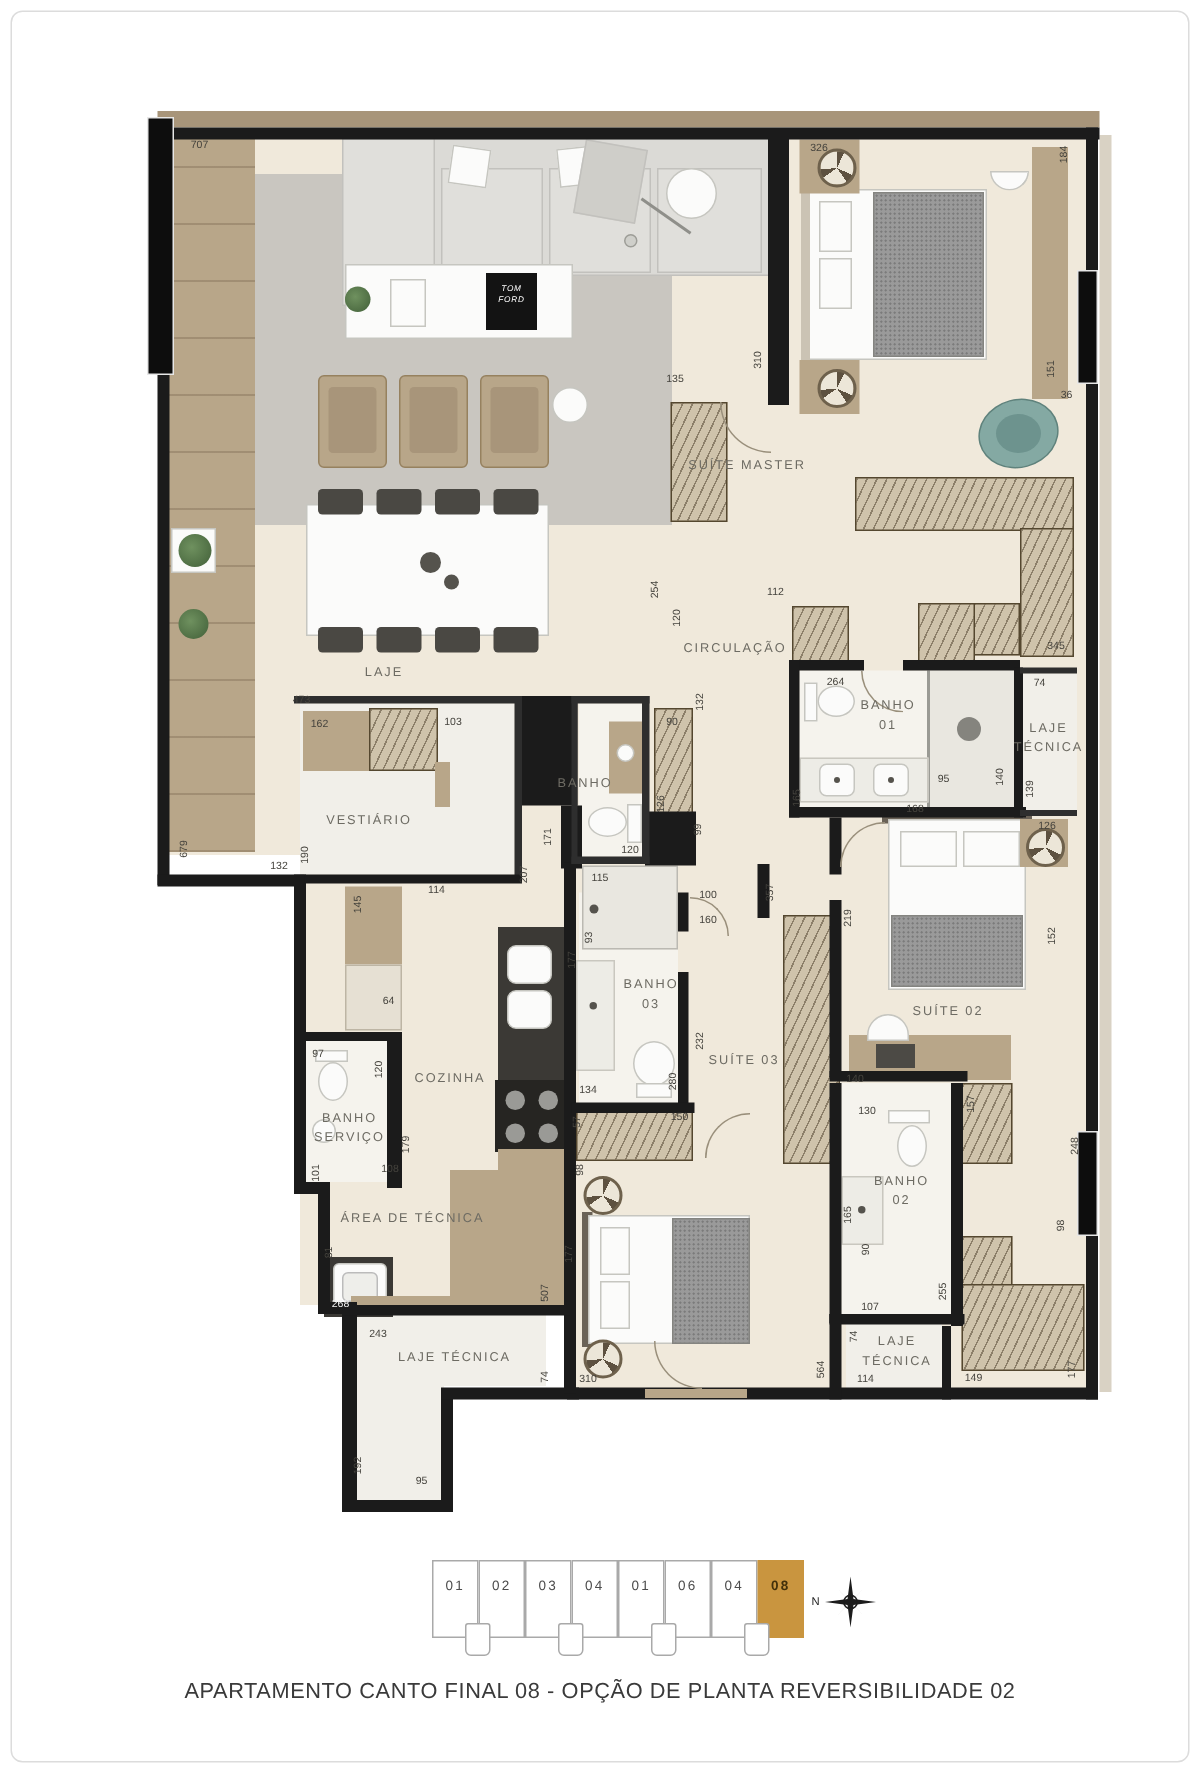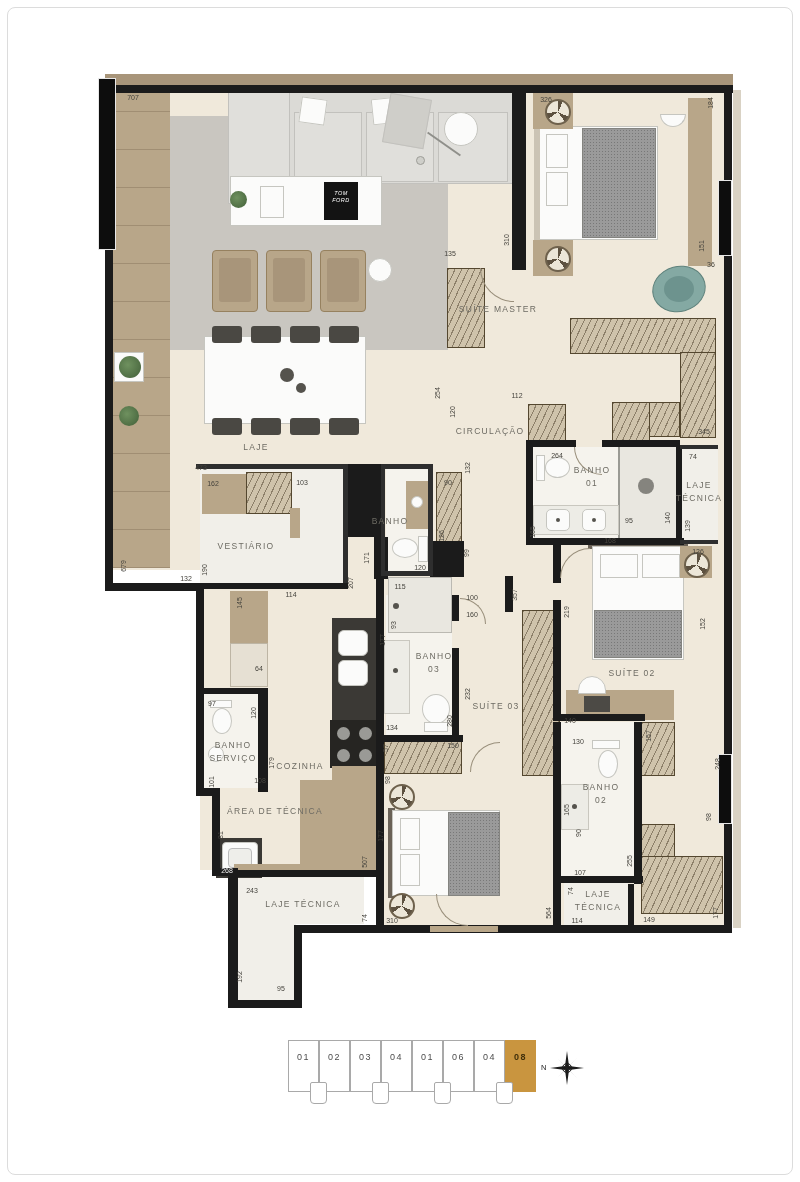--- a/index.html
+++ b/index.html
@@ -260,21 +260,21 @@
   <div id="labels">
       <span class="rlabel" style="left: 256px; top: 448px;">LAJE</span>
       <span class="rlabel" style="left: 498px; top: 310px;">SUÍTE MASTER</span>
       <span class="rlabel" style="left: 490px; top: 432px;">CIRCULAÇÃO</span>
       <span class="rlabel" style="left: 592px; top: 477px;">BANHO
 01</span>
       <span class="rlabel" style="left: 699px; top: 492px;">LAJE
 TÉCNICA</span>
       <span class="rlabel" style="left: 246px; top: 547px;">VESTIÁRIO</span>
       <span class="rlabel" style="left: 390px; top: 522px;">BANHO</span>
-      <span class="rlabel" style="left: 300px; top: 719px; margin-top: 48px;">COZINHA</span>
+      <span class="rlabel" style="left: 300px; top: 719px;">COZINHA</span>
       <span class="rlabel" style="left: 434px; top: 663px;">BANHO
 03</span>
       <span class="rlabel" style="left: 496px; top: 681px; margin-top: 26px;">SUÍTE 03</span>
       <span class="rlabel" style="left: 632px; top: 674px;">SUÍTE 02</span>
       <span class="rlabel" style="left: 233px; top: 752px;">BANHO
 SERVIÇO</span>
       <span class="rlabel" style="left: 275px; top: 812px;">ÁREA DE TÉCNICA</span>
       <span class="rlabel" style="left: 601px; top: 794px;">BANHO
 02</span>
       <span class="rlabel" style="left: 303px; top: 905px;">LAJE TÉCNICA</span>
@@ -375,13 +375,14 @@
     <i class="ktab" style="left:146px"></i>
     <i class="ktab" style="left:208px"></i>
   </div>
   <span class="nlabel" style="left:541px;top:1063px">N</span>
   <svg width="34" height="34" viewBox="0 0 34 34" style="position:absolute;left:550px;top:1051px">
     <path d="M17 0 L19 15 L17 17 L15 15 Z M34 17 L19 19 L17 17 L19 15 Z M17 34 L15 19 L17 17 L19 19 Z M0 17 L15 15 L17 17 L15 19 Z" fill="#1c1c1c"></path>
     <path d="M27.6 6.4 L19.4 14.6 L17 17 Z M27.6 27.6 L19.4 19.4 L17 17 Z M6.4 27.6 L14.6 19.4 L17 17 Z M6.4 6.4 L14.6 14.6 L17 17 Z" fill="#8a8a8a"></path>
     <circle cx="17" cy="17" r="4.5" fill="none" stroke="#1c1c1c" stroke-width="1"></circle>
   </svg>
 
+  <div class="caption">APARTAMENTO CANTO FINAL 08 - OPÇÃO DE PLANTA REVERSIBILIDADE 02</div>
 </div>
 
 </body></html>

